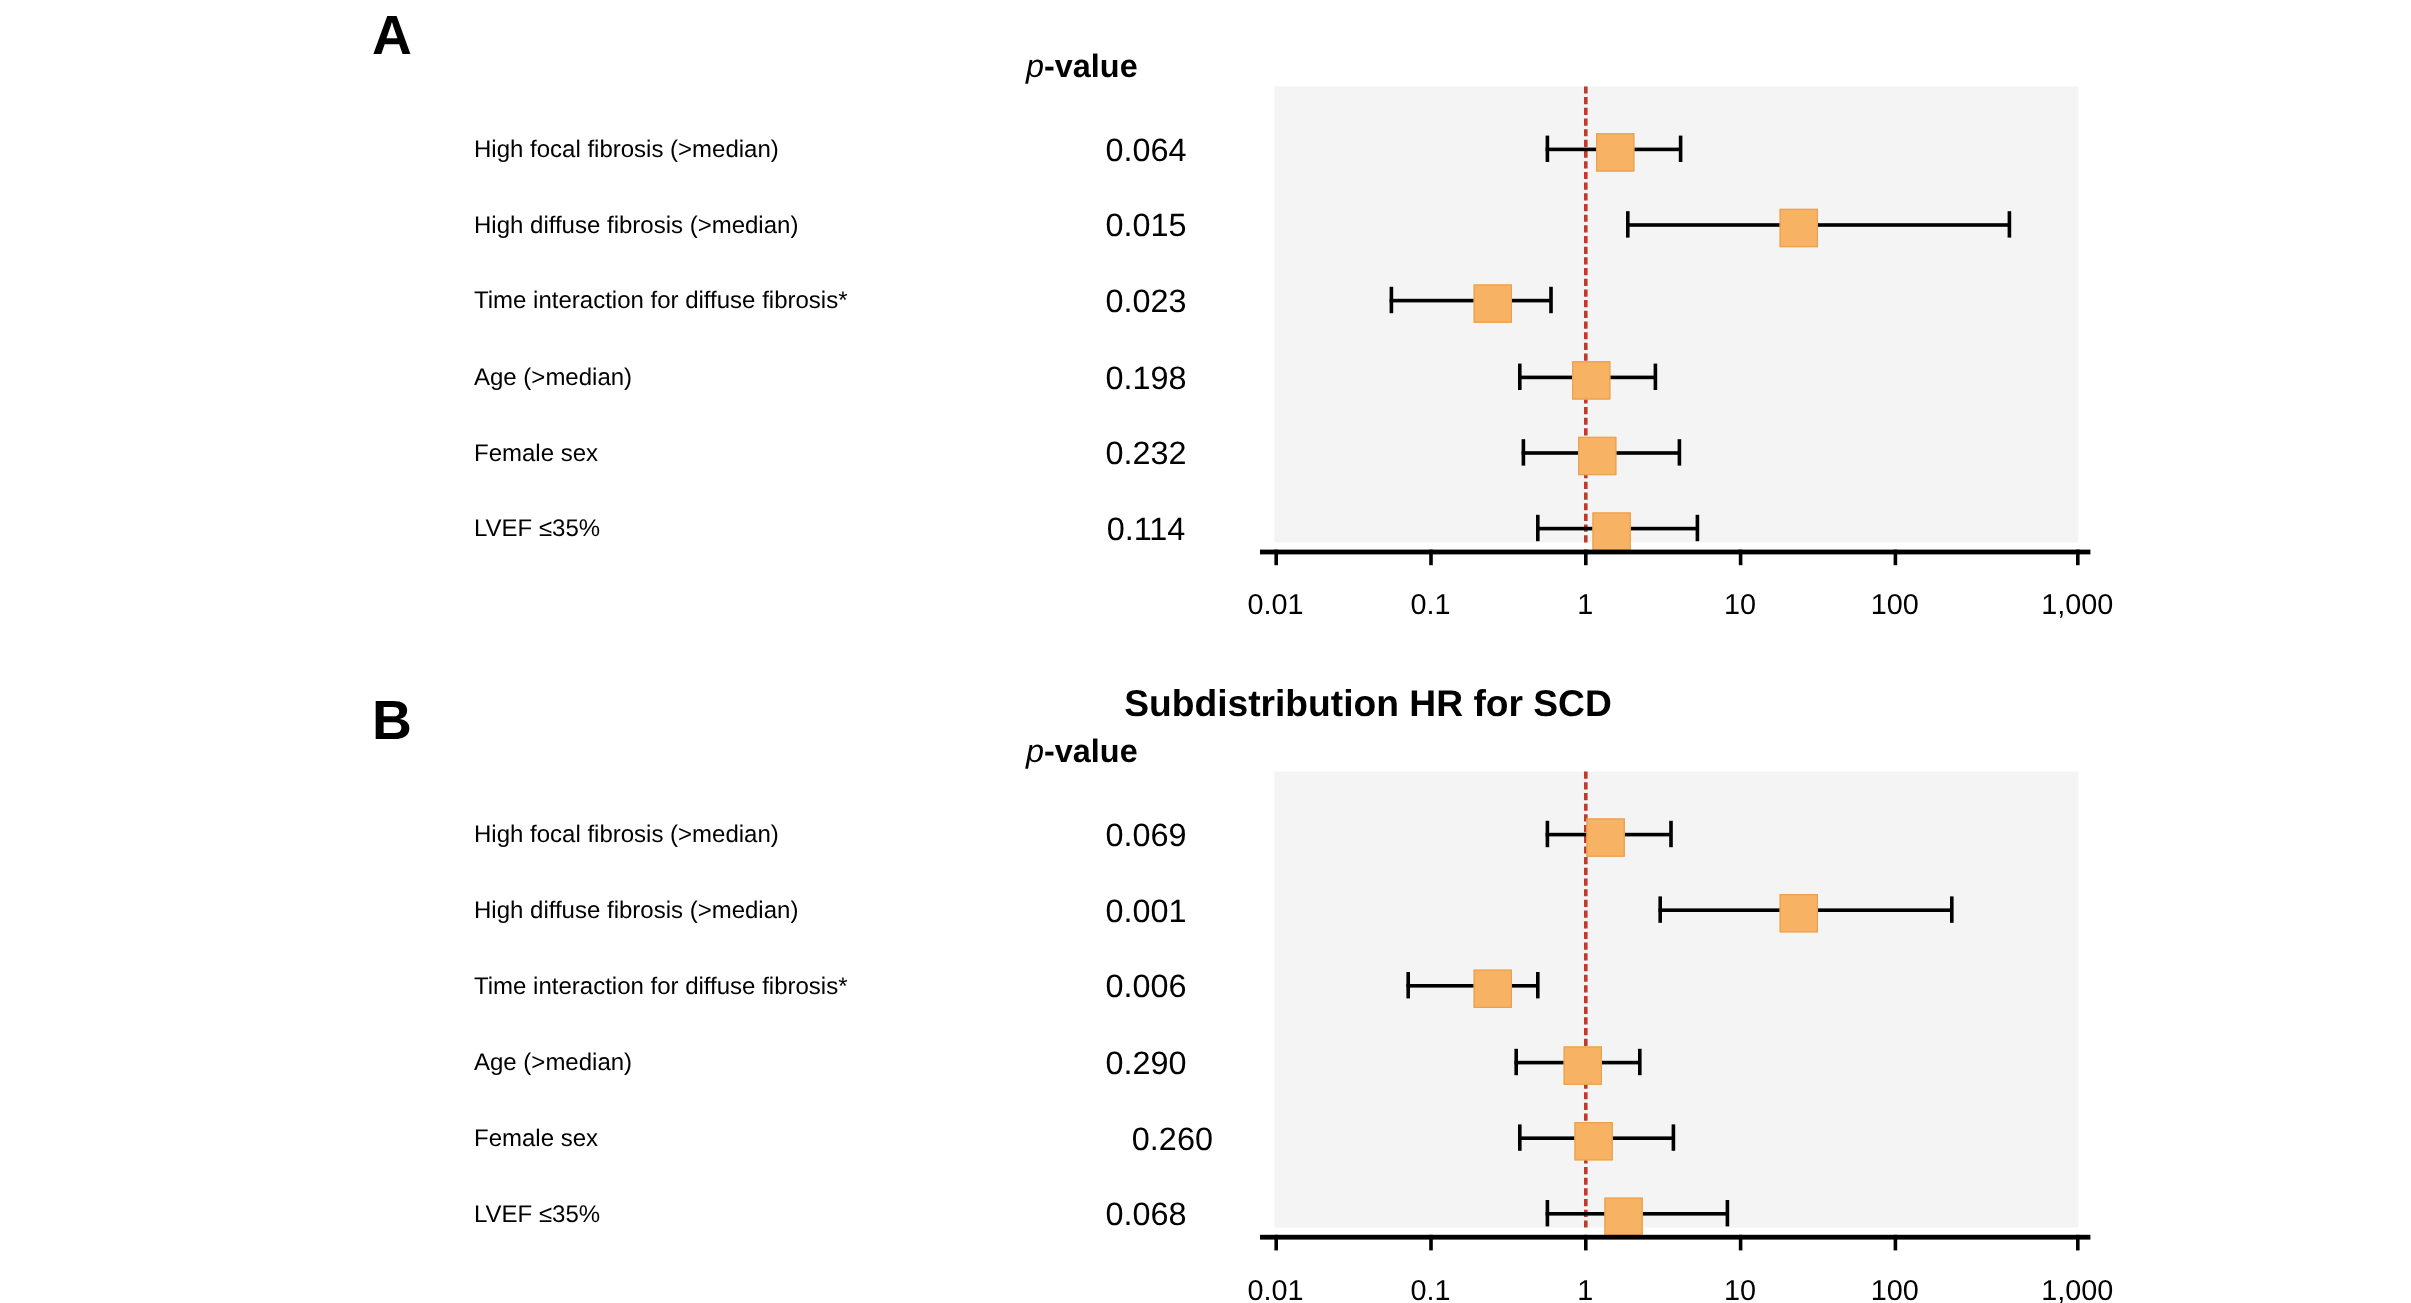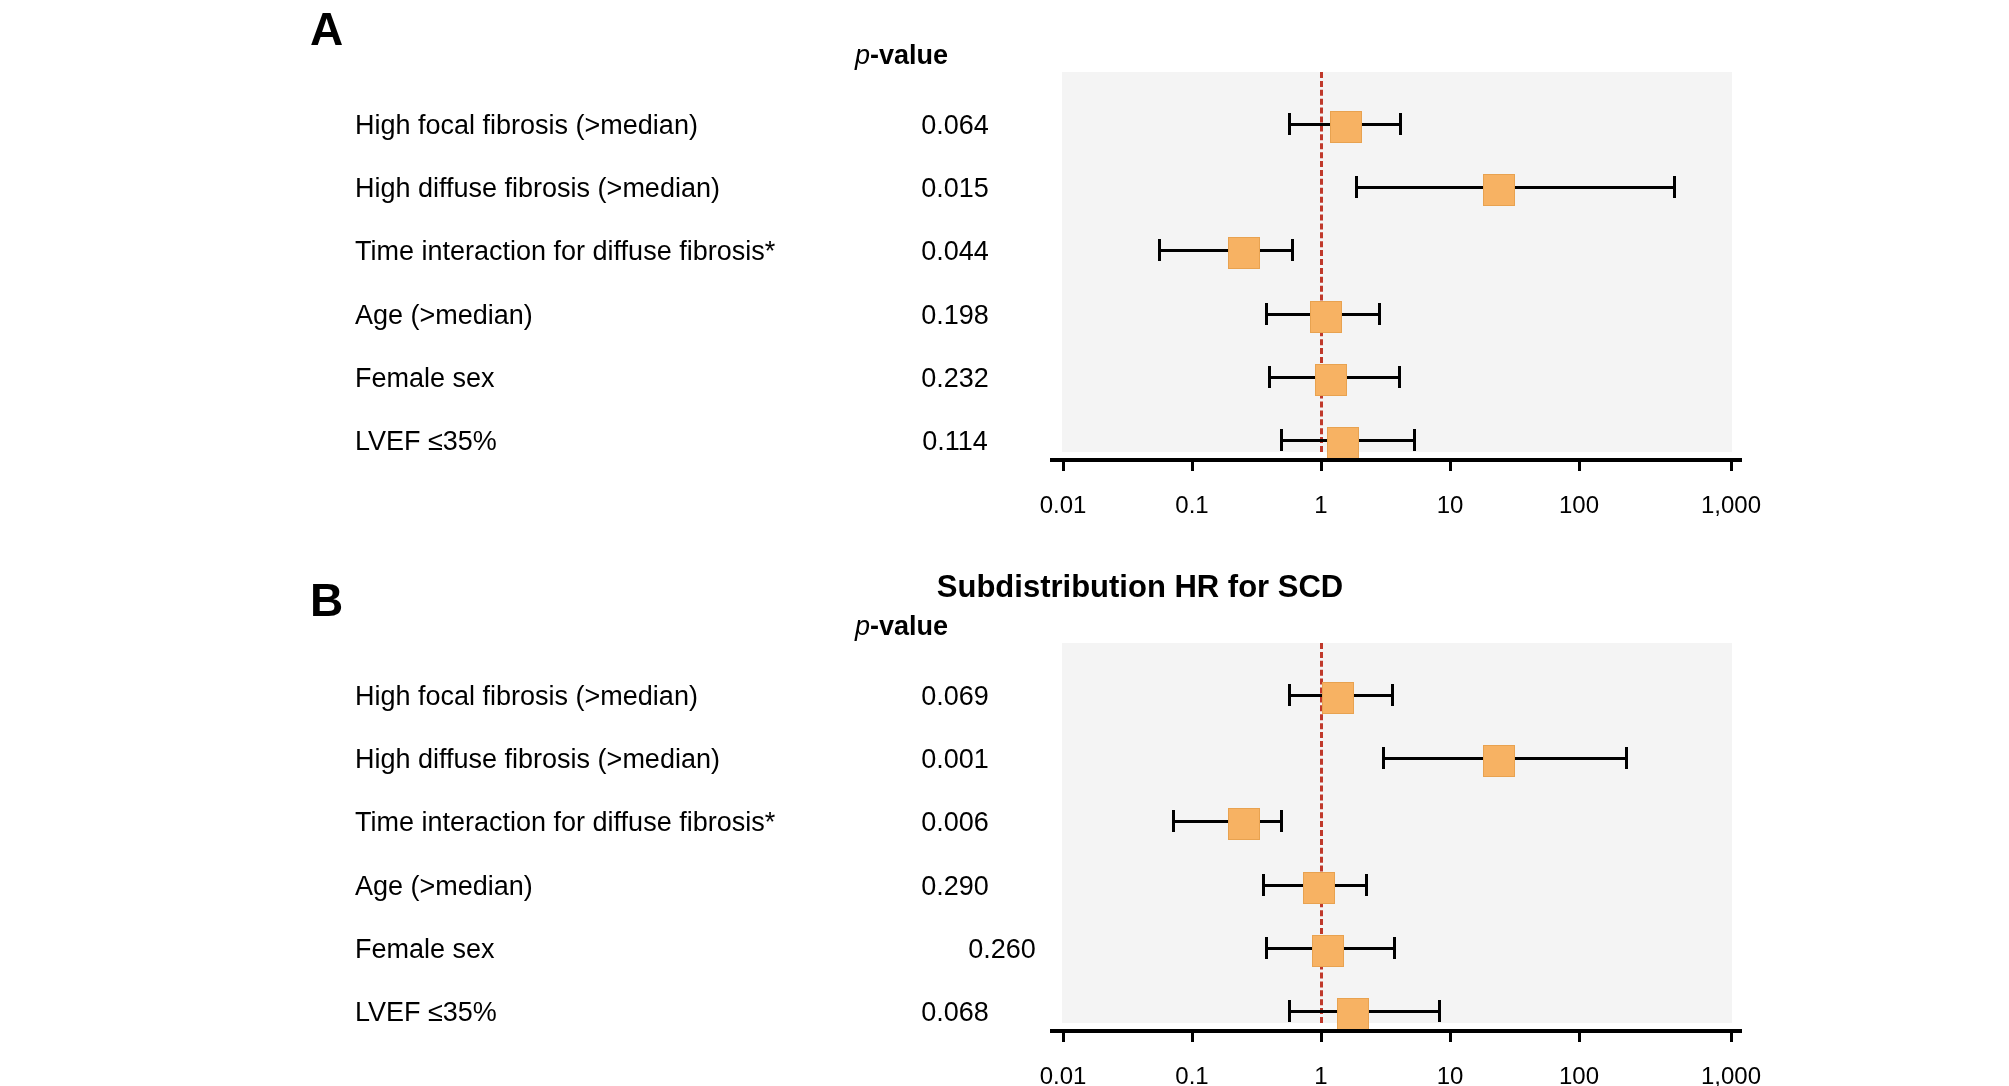--- a/index.html
+++ b/index.html
@@ -48,25 +48,26 @@
     line-height: 27px;
     color: #000;
     text-align: left;
     width: 200px;
   }
   .pvalue-header i { font-style: italic; }
   .pvalue-header b { font-weight: bold; }
 
   .row-label {
     position: absolute;
-    font-size: 27px;
+    font-size: 20px;
     line-height: 27px;
     color: #000;
     white-space: nowrap;
     text-align: left;
+    margin-left: 40px;
   }
 
   .row-pvalue {
     position: absolute;
     font-size: 27px;
     line-height: 27px;
     color: #000;
     text-align: center;
     width: 200px;
   }
@@ -140,21 +141,21 @@
   <div class="marker" style="left:1330px; top:111px; width:30px; height:30px;"></div>
 
   <div class="row-label" style="left:355px; top:175px;">High diffuse fibrosis (&gt;median)</div>
   <div class="row-pvalue" style="left:855px; top:175px;">0.015</div>
   <div class="ci-line" style="left:1355px; top:186px; width:320px;"></div>
   <div class="ci-cap" style="left:1355px; top:176px; height:22px;"></div>
   <div class="ci-cap" style="left:1673px; top:176px; height:22px;"></div>
   <div class="marker" style="left:1483px; top:174px; width:30px; height:30px;"></div>
 
   <div class="row-label" style="left:355px; top:238px;">Time interaction for diffuse fibrosis*</div>
-  <div class="row-pvalue" style="left:855px; top:238px;">0.044</div>
+  <div class="row-pvalue" style="left:855px; top:238px;">0.023</div>
   <div class="ci-line" style="left:1158px; top:249px; width:135px;"></div>
   <div class="ci-cap" style="left:1158px; top:239px; height:22px;"></div>
   <div class="ci-cap" style="left:1291px; top:239px; height:22px;"></div>
   <div class="marker" style="left:1228px; top:237px; width:30px; height:30px;"></div>
 
   <div class="row-label" style="left:355px; top:302px;">Age (&gt;median)</div>
   <div class="row-pvalue" style="left:855px; top:302px;">0.198</div>
   <div class="ci-line" style="left:1265px; top:313px; width:115px;"></div>
   <div class="ci-cap" style="left:1265px; top:303px; height:22px;"></div>
   <div class="ci-cap" style="left:1378px; top:303px; height:22px;"></div>
@@ -224,21 +225,21 @@
   <div class="marker" style="left:1228px; top:265px; width:30px; height:30px;"></div>
 
   <div class="row-label" style="left:355px; top:330px;">Age (&gt;median)</div>
   <div class="row-pvalue" style="left:855px; top:330px;">0.290</div>
   <div class="ci-line" style="left:1262px; top:341px; width:105px;"></div>
   <div class="ci-cap" style="left:1262px; top:331px; height:22px;"></div>
   <div class="ci-cap" style="left:1365px; top:331px; height:22px;"></div>
   <div class="marker" style="left:1303px; top:329px; width:30px; height:30px;"></div>
 
   <div class="row-label" style="left:355px; top:393px;">Female sex</div>
-  <div class="row-pvalue" style="left:902px; top:393px;">0.260</div>
+  <div class="row-pvalue" style="left:877px; top:393px;">0.260</div>
   <div class="ci-line" style="left:1265px; top:404px; width:130px;"></div>
   <div class="ci-cap" style="left:1265px; top:394px; height:22px;"></div>
   <div class="ci-cap" style="left:1393px; top:394px; height:22px;"></div>
   <div class="marker" style="left:1312px; top:392px; width:30px; height:30px;"></div>
 
   <div class="row-label" style="left:355px; top:456px;">LVEF ≤35%</div>
   <div class="row-pvalue" style="left:855px; top:456px;">0.068</div>
   <div class="ci-line" style="left:1288px; top:467px; width:152px;"></div>
   <div class="ci-cap" style="left:1288px; top:457px; height:22px;"></div>
   <div class="ci-cap" style="left:1438px; top:457px; height:22px;"></div>

